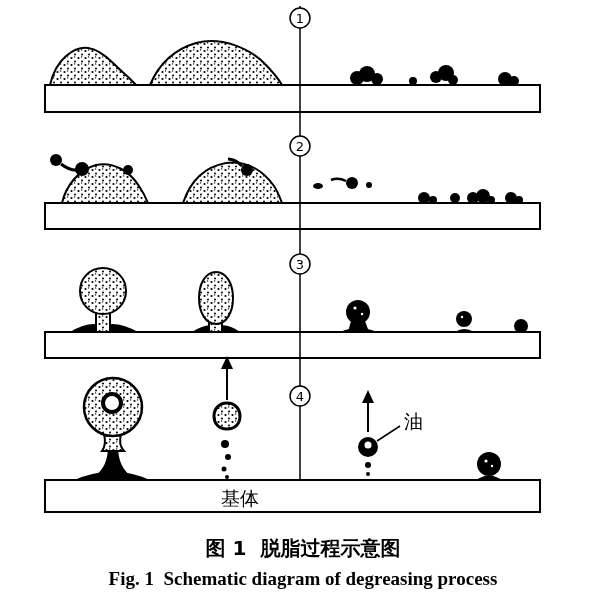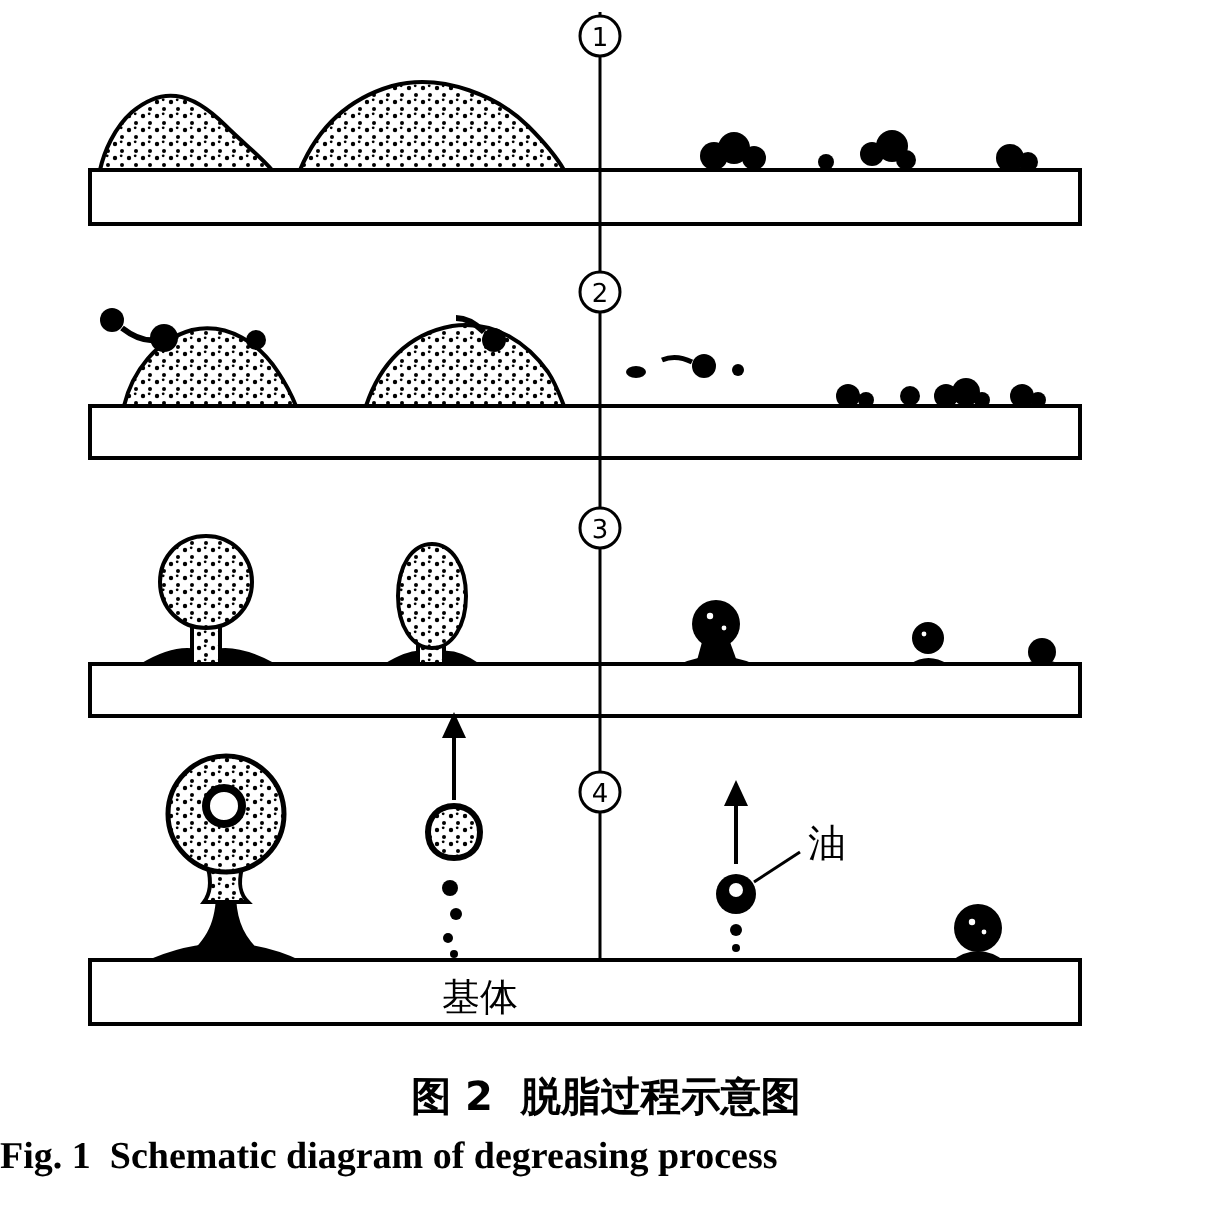--- a/index.html
+++ b/index.html
@@ -12,21 +12,21 @@
   }
   .diagram-svg{position:absolute;left:0;top:0;}
   .caption-zh{
     position:absolute;left:0;top:535px;width:606px;
     text-align:center;font-weight:bold;font-size:20px;color:#000;
     white-space:pre;
     font-family:"DejaVu Sans",sans-serif;
   }
   .caption-en{
     position:absolute;left:0;top:568px;width:606px;
-    font-weight:bold;font-size:19px;color:#000;
+    text-align:center;font-weight:bold;font-size:19px;color:#000;
     white-space:pre;
     font-family:"Liberation Serif","DejaVu Serif",serif;
   }
   text{fill:#000;}
 </style>
 </head>
 <body>
 
 <div class="page">
 
@@ -172,16 +172,16 @@
       <circle cx="300" cy="264" r="10" fill="#fff" stroke="#000" stroke-width="1.5"></circle>
       <text x="300" y="269" font-size="13" text-anchor="middle">3</text>
     </g>
     <g>
       <circle cx="300" cy="396" r="10" fill="#fff" stroke="#000" stroke-width="1.5"></circle>
       <text x="300" y="401" font-size="13" text-anchor="middle">4</text>
     </g>
   </g>
 </svg>
 
-<div class="caption-zh">图 2  脱脂过程示意图</div>
+<div class="caption-zh">图 1  脱脂过程示意图</div>
 <div class="caption-en">Fig. 1  Schematic diagram of degreasing process</div>
 
 </div>
 
 </body></html>

